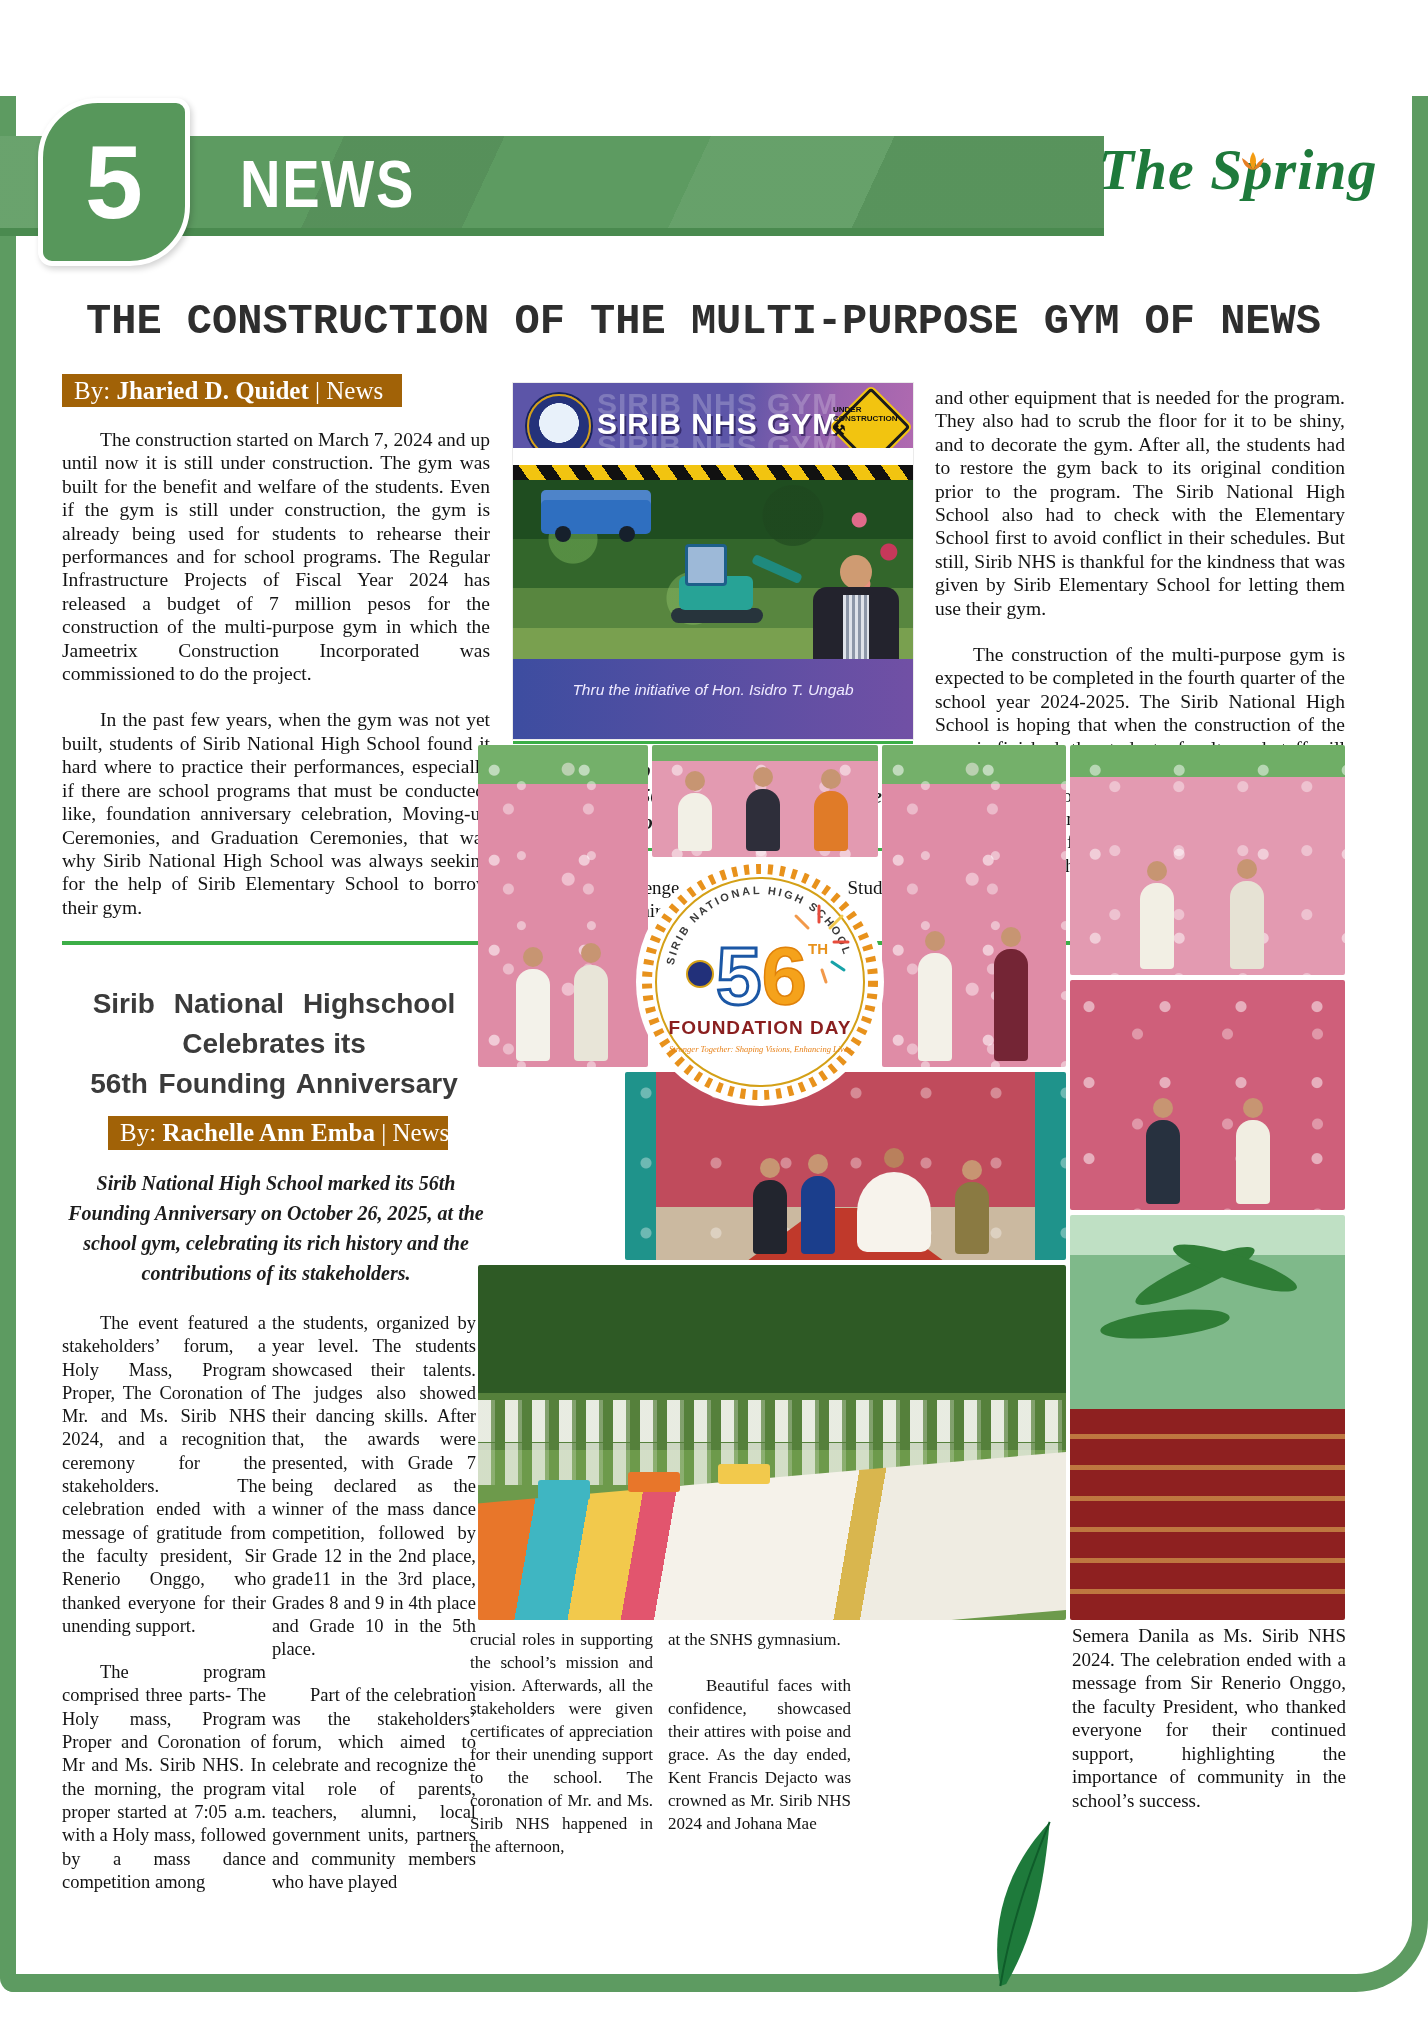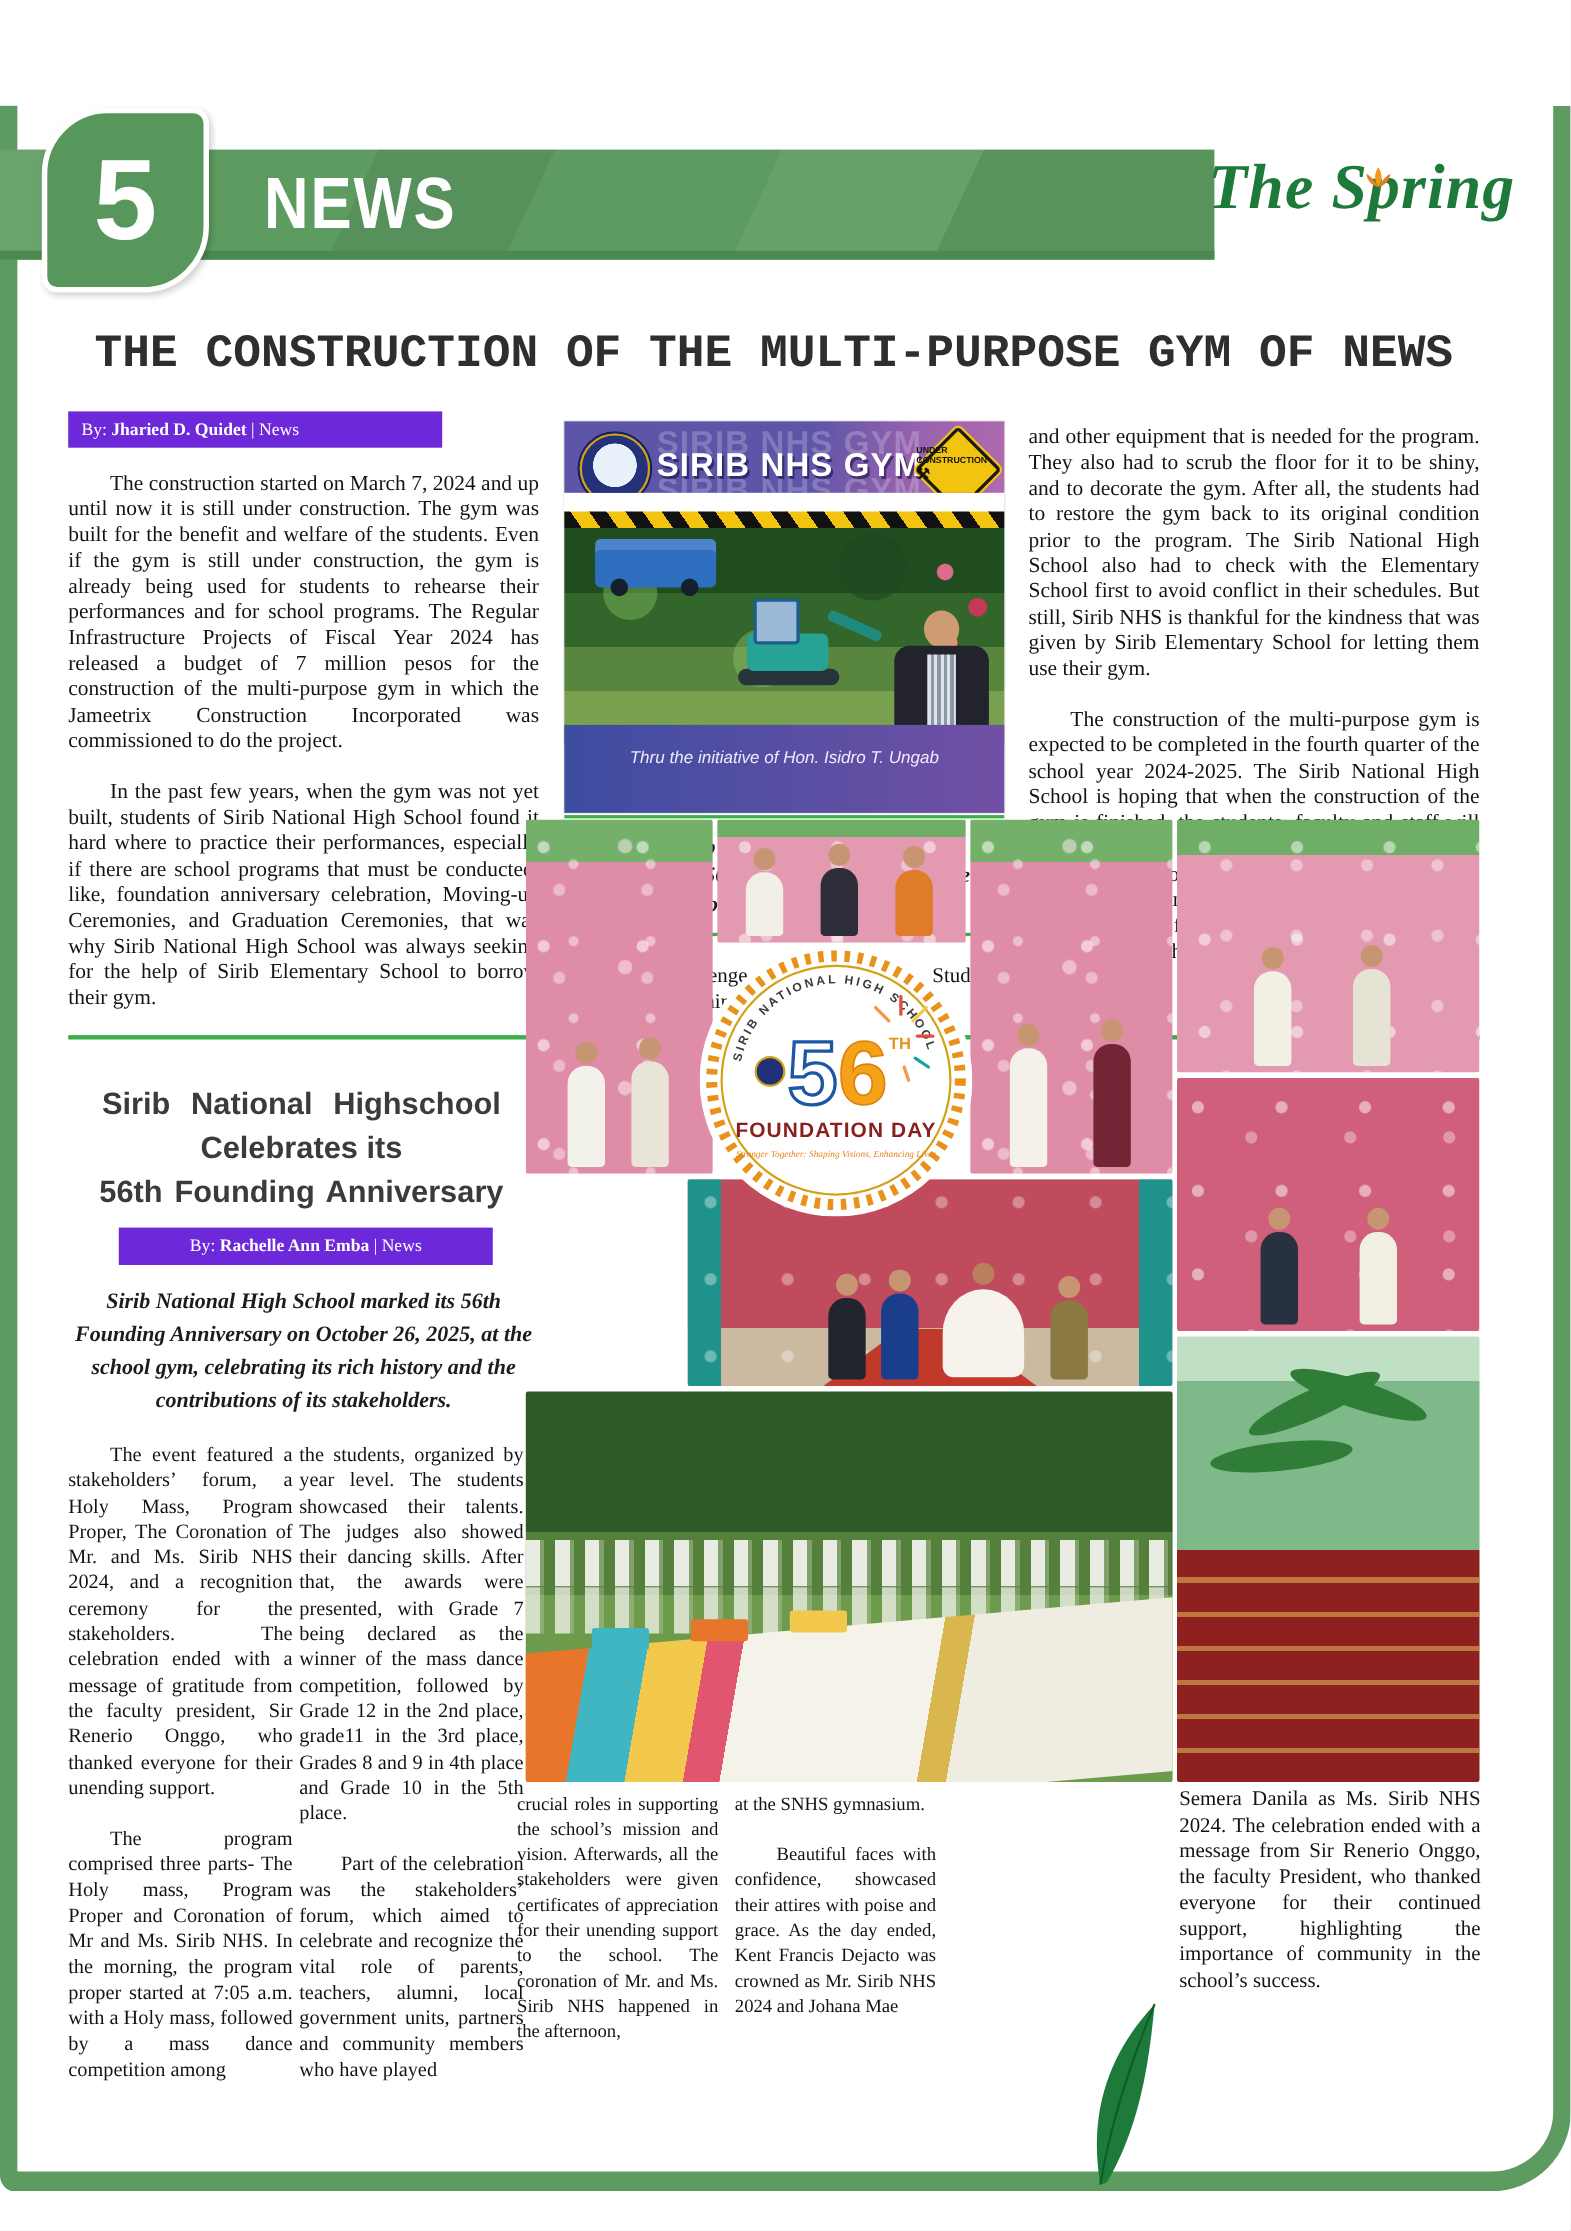--- a/index.html
+++ b/index.html
@@ -28,21 +28,21 @@
               font-weight:bold;font-size:66px;color:#fff;letter-spacing:2px;
               transform:scaleX(.85);transform-origin:left top;z-index:2;}
   .brand{left:1066px;top:136px;width:344px;text-align:center;color:#1e7a3b;
          font-style:italic;font-weight:bold;font-size:58px;letter-spacing:1px;}
   .lotus{left:1238px;top:150px;width:30px;height:24px;z-index:4;}
 
   
   .headline{left:62px;top:298px;width:1283px;text-align:center;white-space:nowrap;
             font-family:"Liberation Mono","DejaVu Sans Mono",monospace;font-weight:bold;
             font-size:42px;color:#2e2e2e;}
-  .byline{background:#6d28d9;color:#fff;font-size:16px;line-height:33px;height:33px;
+  .byline{background:#a16207;color:#fff;font-size:25px;line-height:33px;height:33px;
           padding:0 12px;box-sizing:border-box;white-space:nowrap;}
   .byline b{font-weight:bold;}
   .byline1{left:62px;top:374px;width:340px;}
   .byline2{left:108px;top:1116px;width:340px;height:34px;line-height:34px;text-align:center;}
 
   .bodycol{font-size:19.5px;line-height:23.4px;text-align:justify;color:#131313;}
   .bodycol p{margin:0;text-indent:38px;}
   .bodycol p + p{margin-top:23px;}
   .bodycol p.noind{text-indent:0;}
   .col1{left:62px;top:428px;width:428px;}

